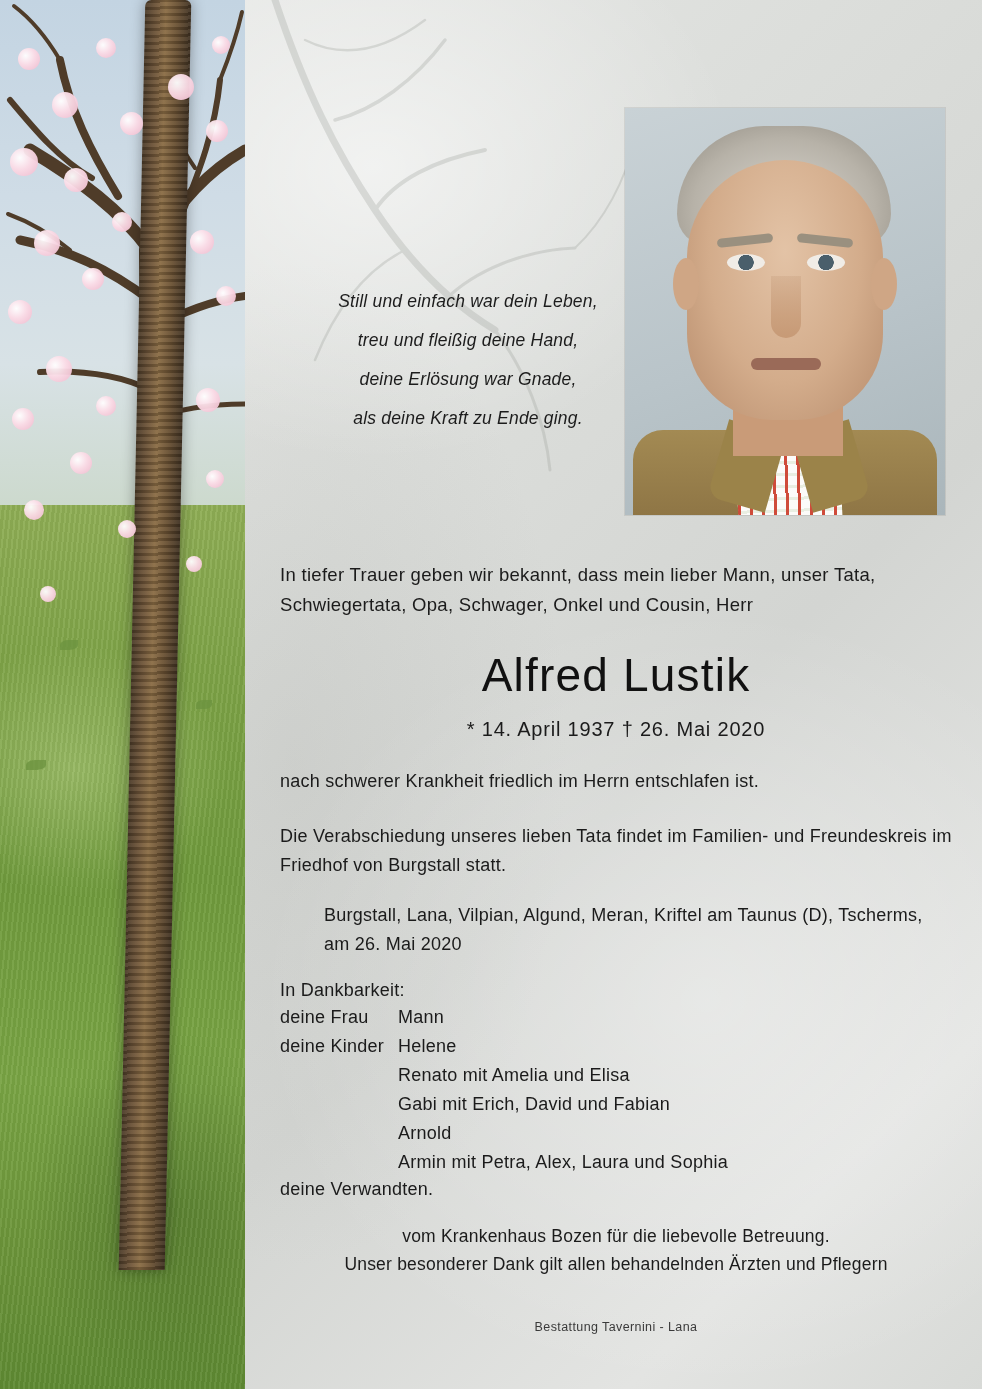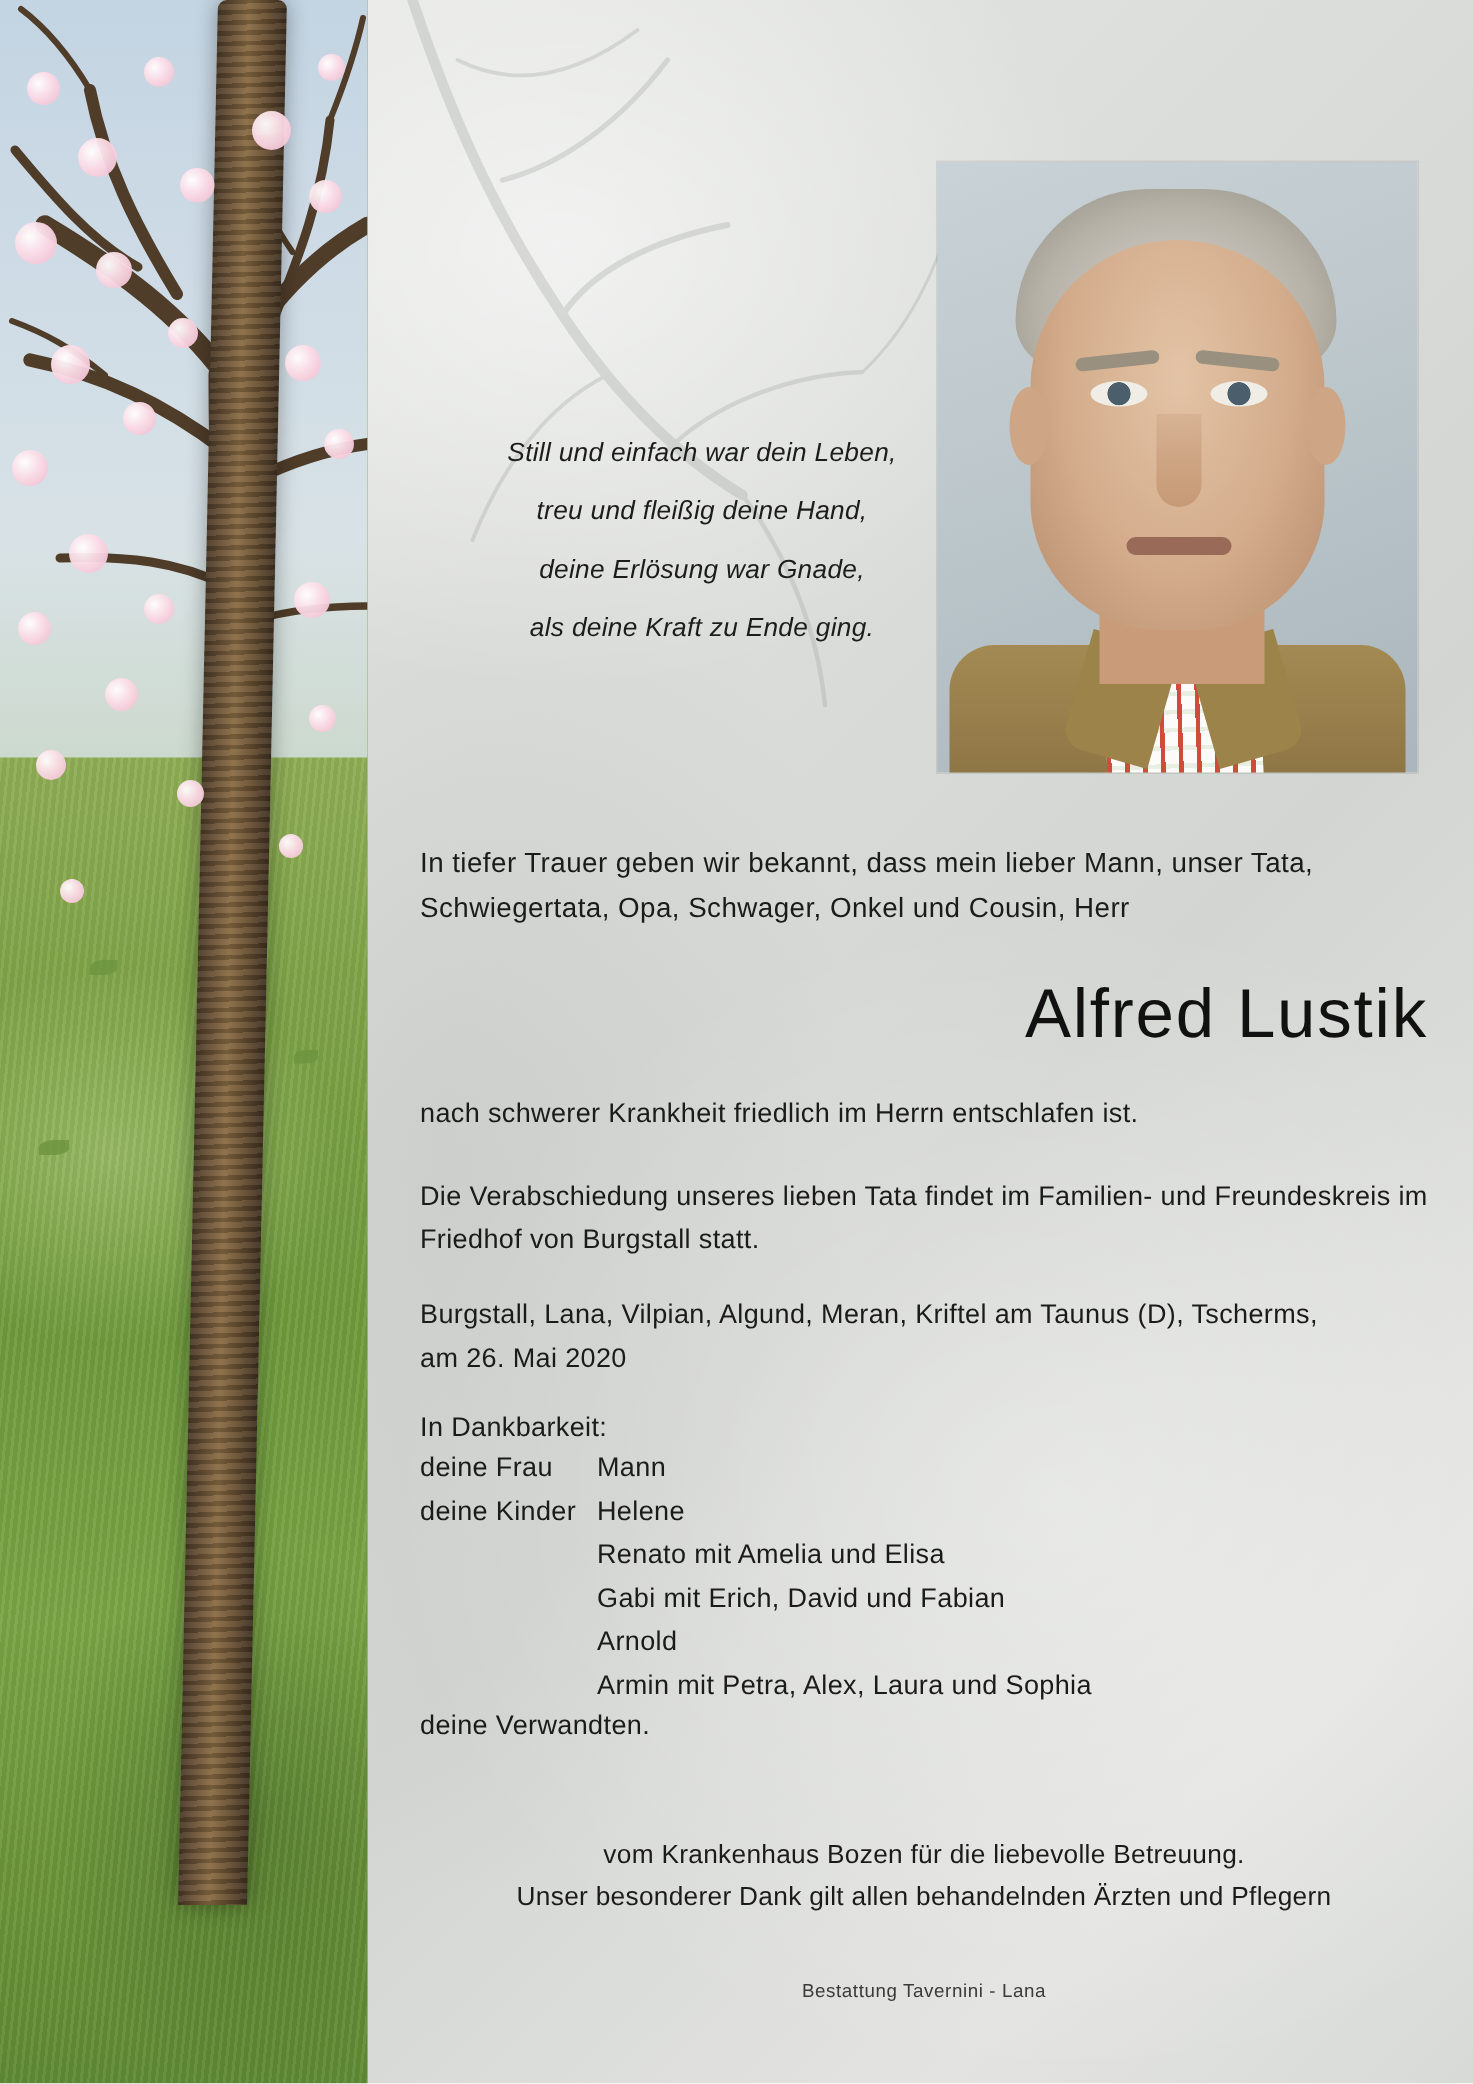--- a/index.html
+++ b/index.html
@@ -163,41 +163,41 @@
     top: 560px;
     width: 672px;
     color: #1b1b1b;
   }
   .lead {
     font-size: 18.5px;
     line-height: 1.62;
     letter-spacing: 0.3px;
   }
   .name {
-    text-align: right;
+    text-align: center;
     font-size: 46px;
     letter-spacing: 1.2px;
     margin-top: 28px;
     color: #111;
     font-weight: 400;
   }
   .dates {
     text-align: center;
     font-size: 20px;
     margin-top: 16px;
     letter-spacing: 0.8px;
     color: #1b1b1b;
   }
   .para {
     font-size: 18px;
     line-height: 1.6;
     margin-top: 26px;
     letter-spacing: 0.25px;
   }
-  .para.tight { margin-top: 22px; }
+  .para.tight { margin-top: 22px; margin-left: 44px; }
 
   .thanks-block {
     margin-top: 18px;
     font-size: 18px;
     line-height: 1.5;
     letter-spacing: 0.25px;
   }
   .family-grid {
     display: grid;
     grid-template-columns: 118px 1fr;
@@ -328,20 +328,21 @@
     <div>deine Erlösung war Gnade,</div>
     <div>als deine Kraft zu Ende ging.</div>
   </div>
 
   <div class="body-text">
 
     <div class="lead">In tiefer Trauer geben wir bekannt, dass mein lieber Mann, unser Tata, Schwiegertata, Opa, Schwager, Onkel und Cousin, Herr</div>
 
     <div class="name">Alfred Lustik</div>
 
+    <div class="dates">* 14. April 1937   † 26. Mai 2020</div>
 
     <div class="para">nach schwerer Krankheit friedlich im Herrn entschlafen ist.</div>
 
     <div class="para">Die Verabschiedung unseres lieben Tata findet im Familien- und Freundeskreis im Friedhof von Burgstall statt.</div>
 
     <div class="para tight">
       <div>Burgstall, Lana, Vilpian, Algund, Meran, Kriftel am Taunus (D), Tscherms,</div>
       <div>am 26. Mai 2020</div>
     </div>
 

